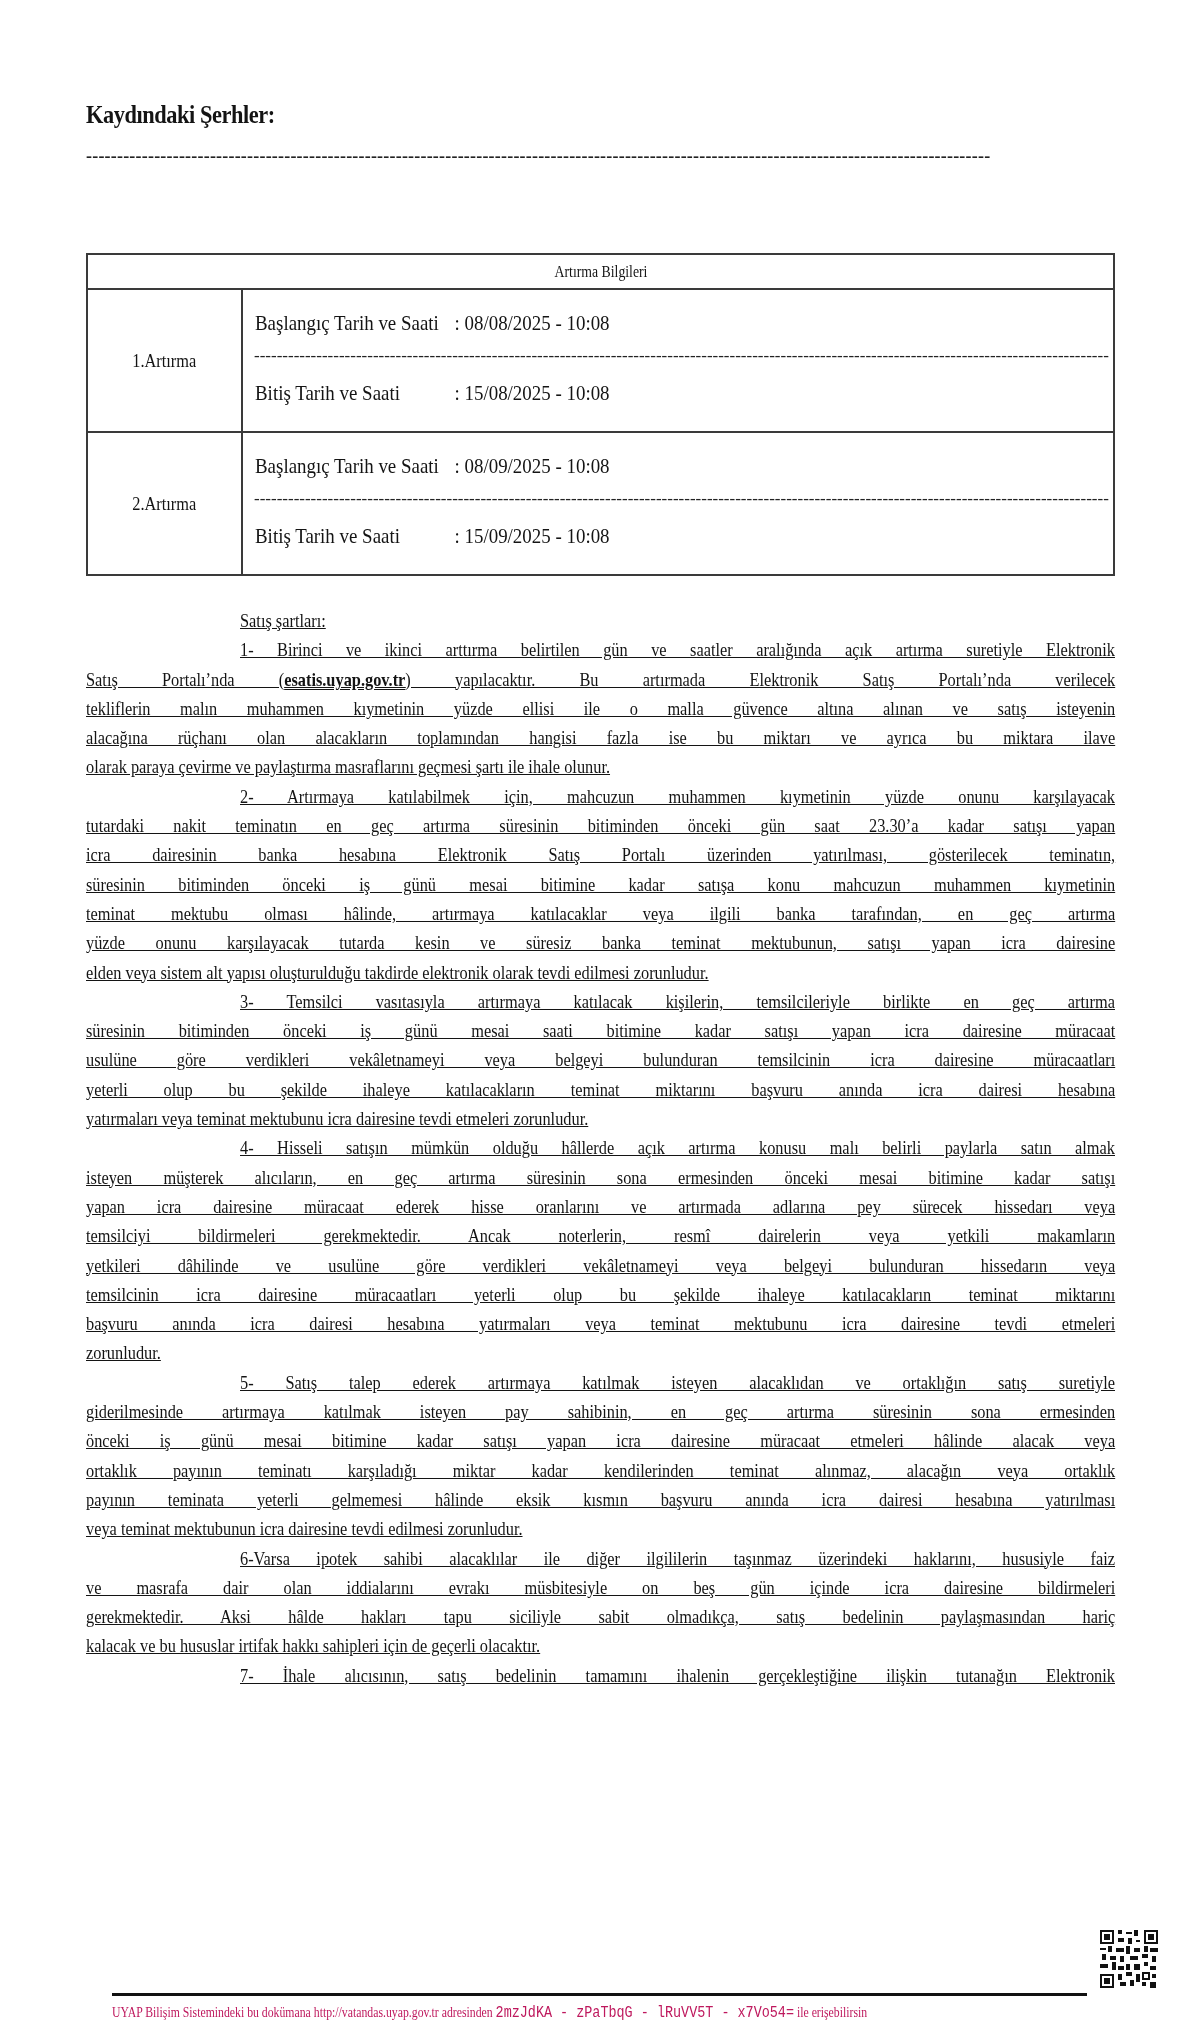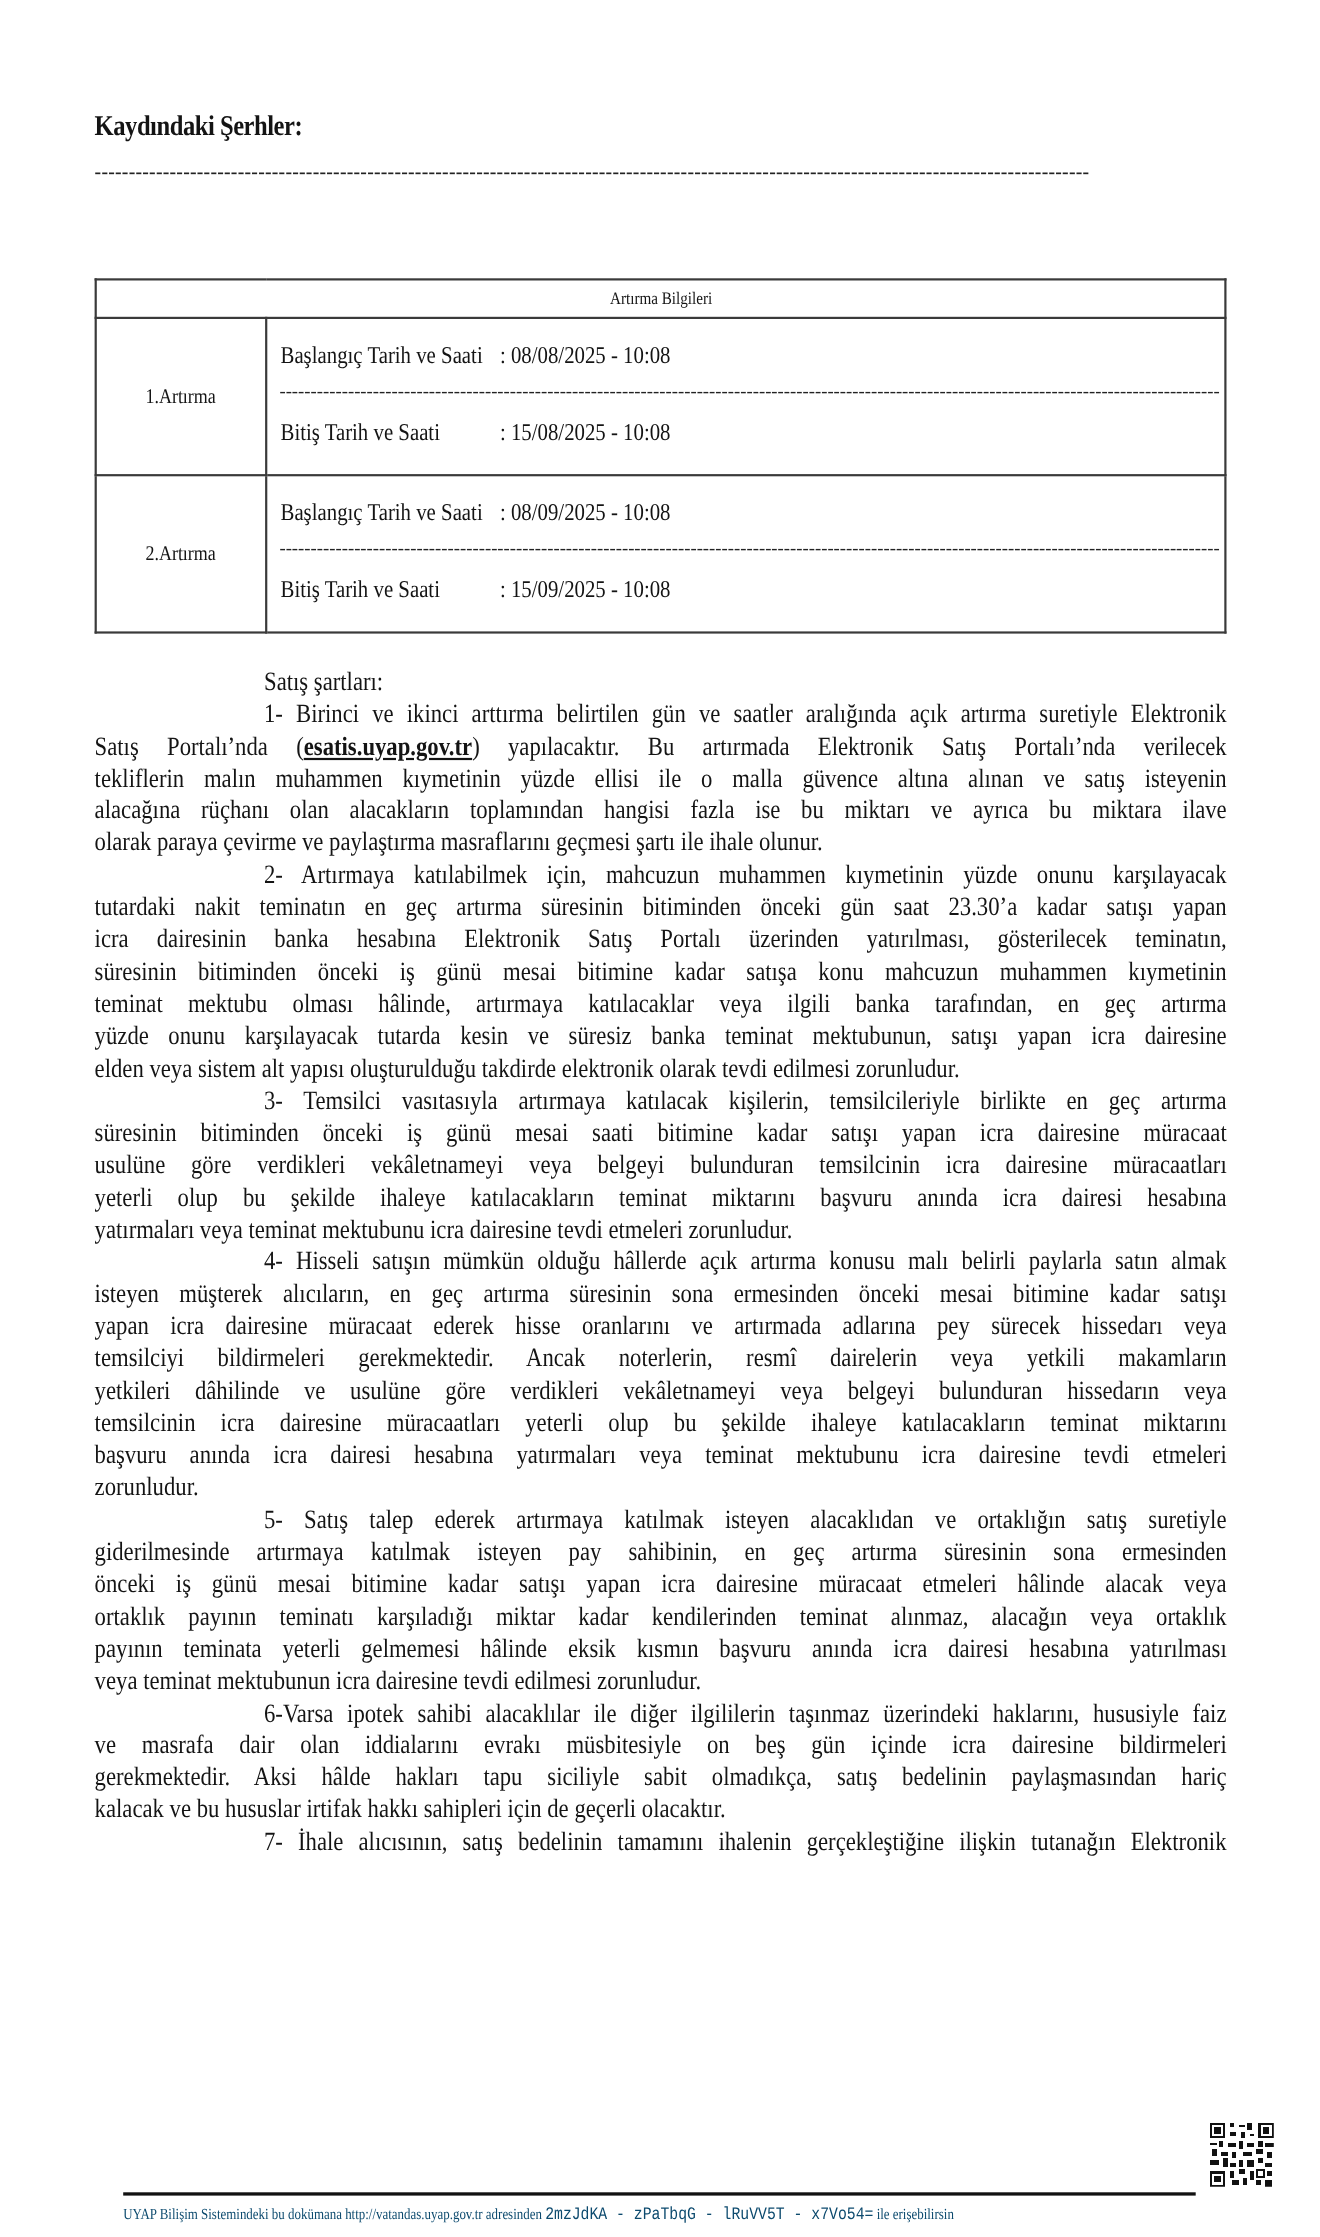--- a/index.html
+++ b/index.html
@@ -14,31 +14,31 @@
   table.auction td, table.auction th { border: 2px solid #3a3a3a; padding: 0; }
   table.auction th { height: 33px; font-weight: normal; font-size: 16px; text-align: center; }
   .th-inner { display: inline-block; transform: scaleX(0.86); }
   .rowlabel { width: 153px; text-align: center; font-size: 19px; }
   .rowlabel span { display:inline-block; transform: scaleX(0.86); }
   .rowcell { height: 141px; position: relative; margin-left: 32px; }
   .cell-line { position: absolute; left: 12px; font-size: 22px; white-space: nowrap;
                transform: scaleX(0.86); transform-origin: left center; }
   .cell-dash { position: absolute; left: 11px; right: 4px; overflow: hidden; white-space: nowrap; font-size: 17px; color:#222; }
   .label-col { display: inline-block; width: 232px; }
-  .body { left: 86px; top: 606px; width: 1029px; font-size: 24px; line-height: 29.3px; }
+  .body { left: 86px; top: 606px; width: 1029px; font-size: 19px; line-height: 29.3px; text-decoration: underline; }
   .line { display: block; white-space: nowrap; text-align: justify; text-align-last: justify;
           height: 29.3px; overflow: visible; }
   .line.last { text-align-last: left; }
   .line.indent { padding-left: 154px; }
   .line-inner { display: block; transform: scaleX(0.86); transform-origin: left center; width: 116.3%; text-align: inherit; text-align-last: inherit; white-space: normal; }
   .line.indent .line-inner { width: calc((1029px - 154px) / 0.86); }
   .link { font-weight: bold; text-decoration: underline; text-underline-offset: 3px; }
   .qr { left: 1100px; top: 1930px; width: 58px; height: 58px; }
   .footer-rule { left: 112px; top: 1993px; width: 975px; height: 3px; background: #111; }
-  .footer { left: 112px; top: 2004px; width: 980px; font-size: 14px; white-space: nowrap; color:#0c4a6e; }
+  .footer { left: 112px; top: 2004px; width: 980px; font-size: 14px; white-space: nowrap; color:#be185d; }
   .footer .serif { display:inline-block; transform: scaleX(0.84); transform-origin:left center; }
   .footer .mono { font-family: "Liberation Mono", monospace; font-size: 16px; }
 </style>
 </head>
 <body>
 
 <div class="abs title">Kaydındaki Şerhler:</div>
 <div class="abs dashline title-dash">--------------------------------------------------------------------------------------------------------------------------------------------------</div>
 
 <table class="auction">

